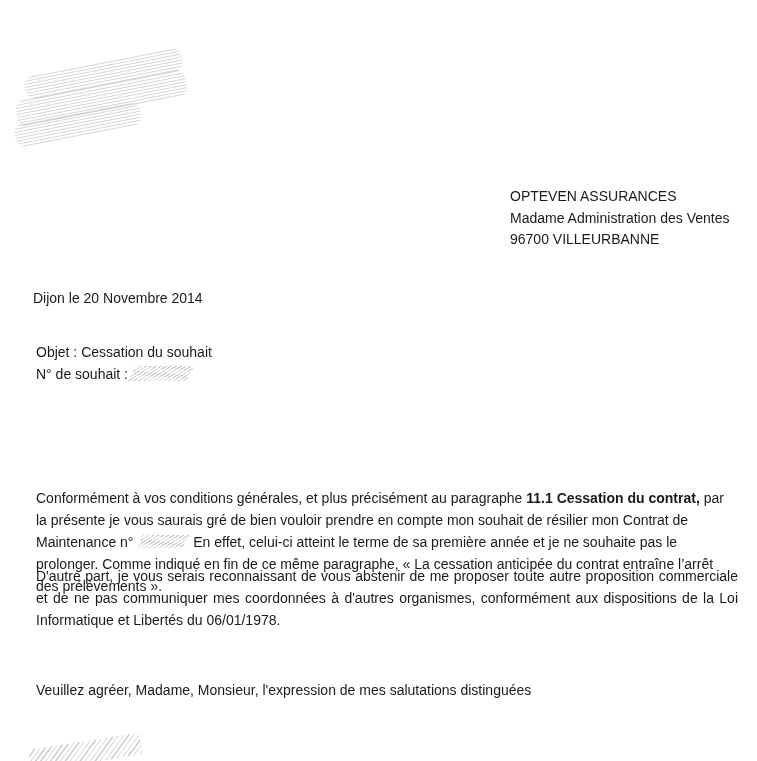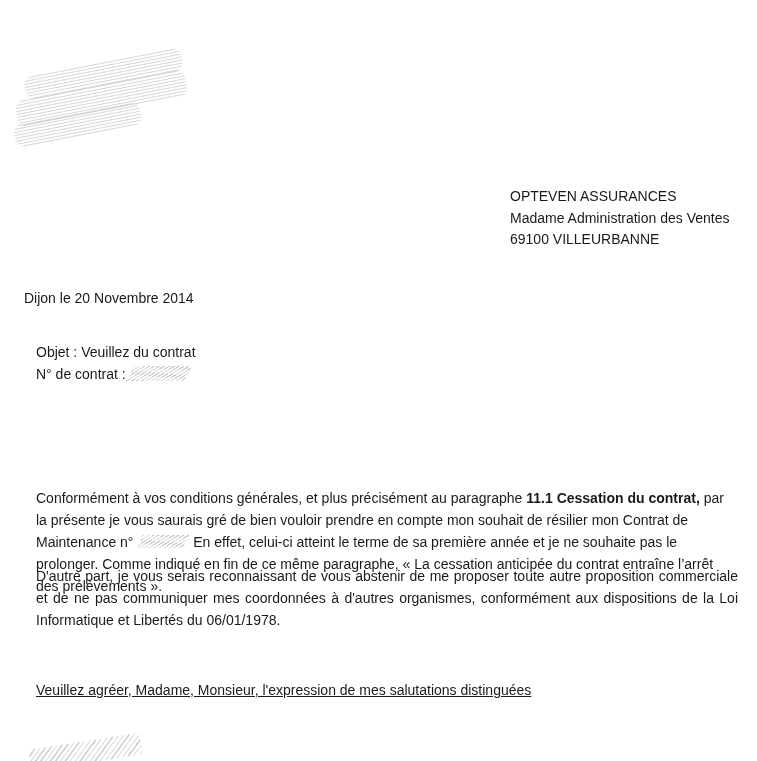--- a/index.html
+++ b/index.html
@@ -3,27 +3,27 @@
 <meta charset="utf-8">
 <style>
   html, body { margin:0; padding:0; background:#ffffff; }
   .page {
     position:relative; width:757px; height:761px; background:#ffffff;
     font-family:"Liberation Sans", sans-serif; font-size:14px; color:#1a1a1a;
     overflow:hidden;
     margin-top:26px;
   }
   .recipient { position:absolute; left:510px; top:160px; line-height:21.6px; }
-  .dateline  { position:absolute; left:24px; top:261px; line-height:22px; }
+  .dateline  { position:absolute; left:33px; top:261px; line-height:22px; }
   .subject   { position:absolute; left:36px; top:316px; line-height:21.5px; }
   .salutation{ position:absolute; left:36px; top:422px; line-height:22px; }
   .para { position:absolute; left:36px; width:702px; margin:0; line-height:22px; }
   .para1 { top:461px; }
   .para2 { top:539px; text-align:justify; }
-  .closing { position:absolute; left:36px; top:653px; line-height:22px;text-decoration:underline; }
+  .closing { position:absolute; left:36px; top:653px; line-height:22px; }
   strong { font-weight:bold; }
 
   
   .redact-inline {
     display:inline-block;
     background: repeating-linear-gradient(135deg,
       rgba(110,110,110,0.45) 0px, rgba(110,110,110,0.45) 1px,
       rgba(255,255,255,0) 1px, rgba(255,255,255,0) 3.5px);
     filter: blur(0.4px);
     transform: skewX(-28deg);
@@ -60,28 +60,28 @@
 
   <div class="scribble-top">
     <div class="band b1"></div>
     <div class="band b2"></div>
     <div class="band b3"></div>
   </div>
 
   <div class="recipient">
     <div>OPTEVEN ASSURANCES</div>
     <div>Madame Administration des Ventes</div>
-    <div>69100 VILLEURBANNE</div>
+    <div>96700 VILLEURBANNE</div>
   </div>
 
   <div class="dateline">Dijon le 20 Novembre 2014</div>
 
   <div class="subject">
-    <div>Objet : Veuillez du contrat</div>
-    <div><span>N° de contrat :</span><span class="redact-inline redact-contract"></span></div>
+    <div>Objet : Cessation du souhait</div>
+    <div><span>N° de souhait :</span><span class="redact-inline redact-contract"></span></div>
   </div>
 
 
   <p class="para para1"><span>Conformément à vos conditions générales, et plus précisément au paragraphe </span><strong>11.1 Cessation du contrat,</strong><span> par la présente je vous saurais gré de bien vouloir prendre en compte mon souhait de résilier mon Contrat de Maintenance n° </span><span class="redact-inline redact-small"></span><span> En effet, celui-ci atteint le terme de sa première année et je ne souhaite pas le prolonger. Comme indiqué en fin de ce même paragraphe, « La cessation anticipée du contrat entraîne l’arrêt des prélèvements ».</span></p>
 
   <p class="para para2">D'autre part, je vous serais reconnaissant de vous abstenir de me proposer toute autre proposition commerciale et de ne pas communiquer mes coordonnées à d'autres organismes, conformément aux dispositions de la Loi Informatique et Libertés du 06/01/1978.</p>
 
   <div class="closing">Veuillez agréer, Madame, Monsieur, l'expression de mes salutations distinguées</div>
 
   <div class="signature-scribble"></div>

